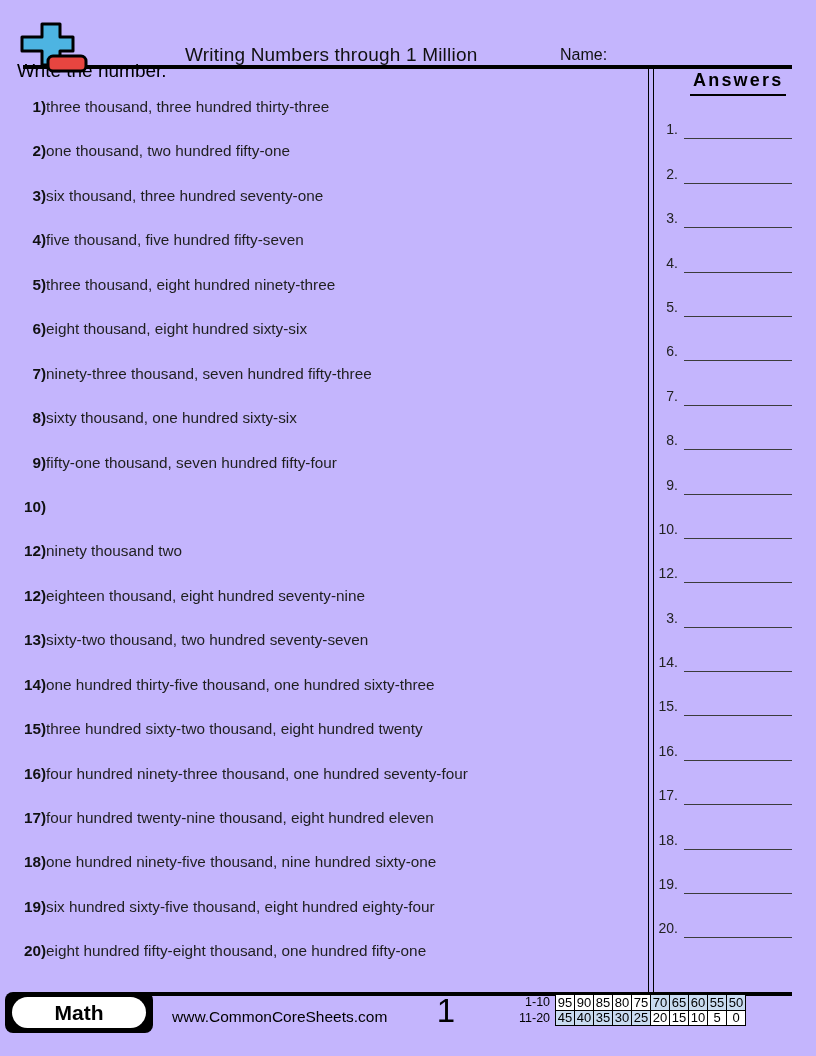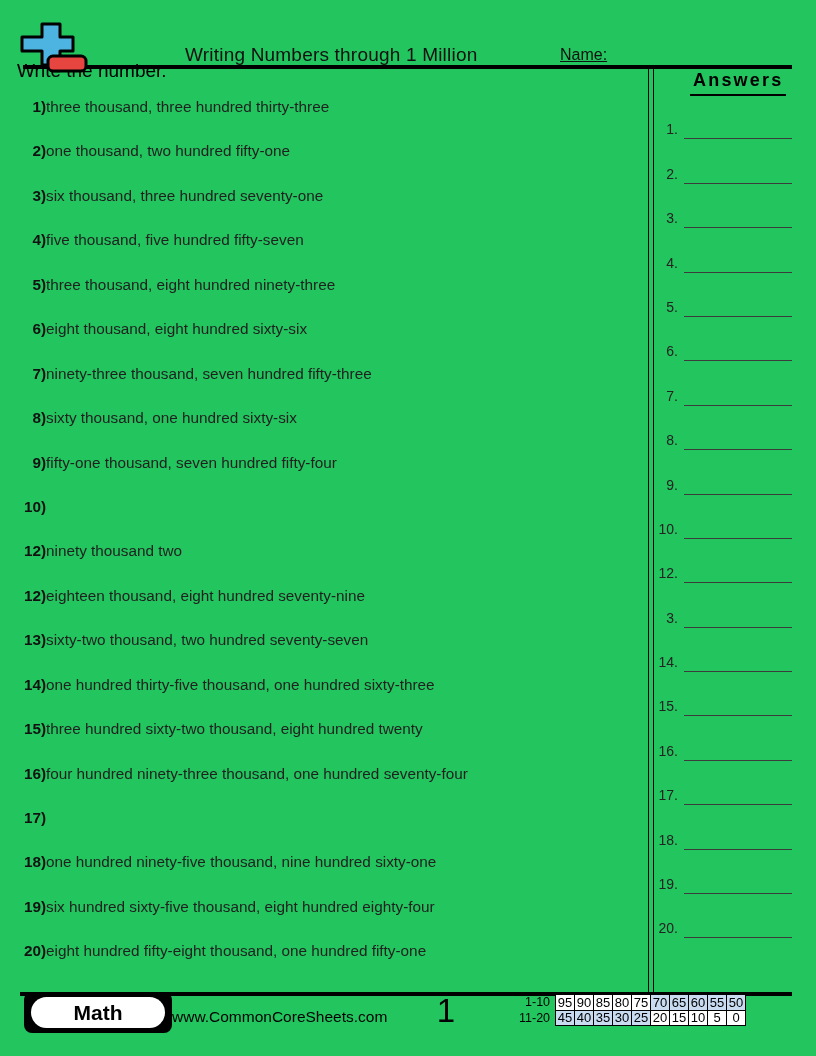--- a/index.html
+++ b/index.html
@@ -1,21 +1,21 @@
 <!DOCTYPE html>
 <html style="--logo-blue: #4db4e2; --logo-red: #e74540; --score-highlight: #c9dbf0;"><head>
 <meta charset="utf-8">
 <style>
   * { margin: 0; padding: 0; box-sizing: border-box; }
   html, body { background: #ffffff; }
   .page {
     position: relative;
     width: 816px;
     height: 1056px;
-    background: #22c55e;
+    background: #c4b5fd;
     font-family: "Liberation Sans", sans-serif;
     color: #1a1a1a;
     overflow: hidden;
   }
 
   
   .logo {
     position: absolute;
     left: 20px; top: 22px;
     width: 70px; height: 52px;
@@ -30,21 +30,20 @@
     font-size: 19px;
     letter-spacing: 0.2px;
     color: #111;
     white-space: nowrap;
   }
   .name-label {
     position: absolute;
     left: 560px; top: 46px;
     font-size: 16px;
     color: #111;
-    text-decoration: underline;
   }
   .header-rule {
     position: absolute;
     left: 23px; top: 65px;
     width: 769px; height: 3.5px;
     background: #000;
     z-index: 1;
   }
   .instruction {
     position: absolute;
@@ -129,21 +128,21 @@
   
   .footer-rule {
     position: absolute;
     left: 20px; top: 992px;
     width: 772px; height: 3.6px;
     background: #000;
     z-index: 1;
   }
   .subject-badge {
     position: absolute;
-    left: 24px; top: 992px;
+    left: 5px; top: 992px;
     width: 148px; height: 41px;
     background: #000;
     border-radius: 8px;
     z-index: 2;
   }
   .subject-pill {
     position: absolute;
     left: 7px; top: 5px; right: 7px; bottom: 5px;
     background: #fff;
     border-radius: 16px;
@@ -287,20 +286,21 @@
     <span class="question-text">three hundred sixty-two thousand, eight hundred twenty</span>
   </div>
 
   <div class="question-row">
     <span class="question-number">16)</span>
     <span class="question-text">four hundred ninety-three thousand, one hundred seventy-four</span>
   </div>
 
   <div class="question-row">
     <span class="question-number">17)</span>
+    <span class="question-text">four hundred twenty-nine thousand, eight hundred eleven</span>
   </div>
 
   <div class="question-row">
     <span class="question-number">18)</span>
     <span class="question-text">one hundred ninety-five thousand, nine hundred sixty-one</span>
   </div>
 
   <div class="question-row">
     <span class="question-number">19)</span>
     <span class="question-text">six hundred sixty-five thousand, eight hundred eighty-four</span>

